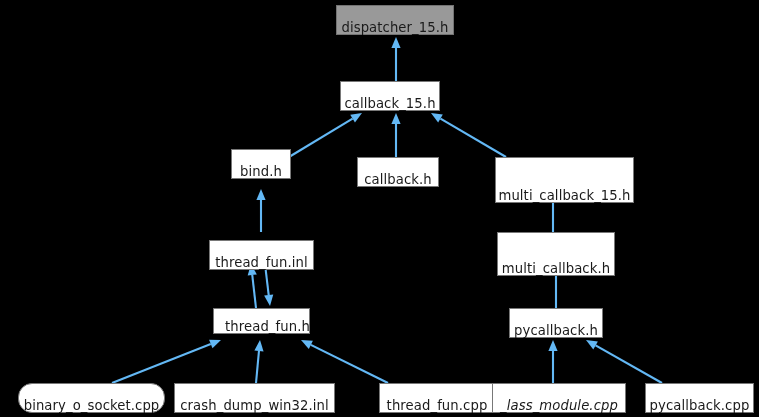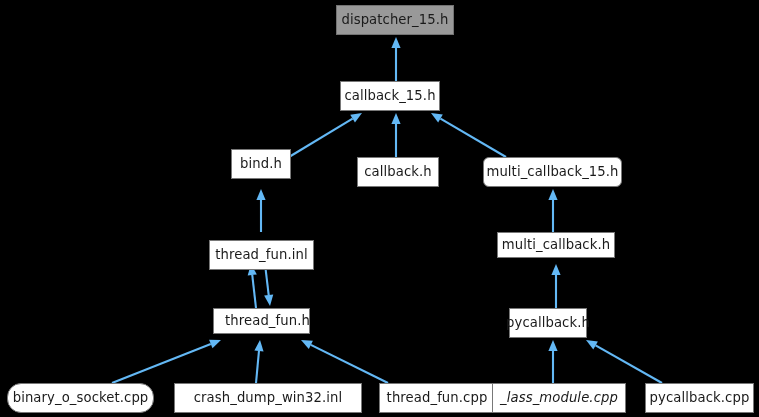--- a/index.html
+++ b/index.html
@@ -20,21 +20,21 @@
     left: 0;
     top: 0;
     width: 759px;
     height: 417px;
     pointer-events: none;
   }
   .graph-node {
     position: absolute;
     box-sizing: border-box;
     display: flex;
-    align-items: center;
+    align-items: flex-end;
     justify-content: center;
     border: 1px solid #787878;
     background: #ffffff;
     color: #1a1a1a;
     font-size: 13.2px;
     line-height: 1;
     white-space: nowrap;
     letter-spacing: 0.1px;
   }
   .graph-node.root-node {
@@ -115,39 +115,39 @@
       </div>
       <div class="graph-node" style="left: 340px; top: 81px; width: 100px; height: 30px;">
         <span class="node-label">callback_15.h</span>
       </div>
       <div class="graph-node" style="left: 231px; top: 149px; width: 60px; height: 30px;">
         <span class="node-label">bind.h</span>
       </div>
       <div class="graph-node" style="left: 357px; top: 157px; width: 82px; height: 30px;">
         <span class="node-label">callback.h</span>
       </div>
-      <div class="graph-node" style="left: 483px; top: 157px; width: 139px; height: 30px; border-radius: 6px;">
+      <div class="graph-node" style="left: 495px; top: 157px; width: 139px; height: 46px;">
         <span class="node-label">multi_callback_15.h</span>
       </div>
       <div class="graph-node" style="left: 209px; top: 240px; width: 105px; height: 30px;">
         <span class="node-label">thread_fun.inl</span>
       </div>
-      <div class="graph-node" style="left: 497px; top: 232px; width: 118px; height: 26px;">
+      <div class="graph-node" style="left: 497px; top: 232px; width: 118px; height: 44px;">
         <span class="node-label">multi_callback.h</span>
       </div>
       <div class="graph-node" style="left: 213px; top: 308px; width: 97px; height: 26px; padding-left: 12px;">
         <span class="node-label">thread_fun.h</span>
       </div>
-      <div class="graph-node" style="left: 509px; top: 308px; width: 78px; height: 30px;">
+      <div class="graph-node" style="left: 509px; top: 308px; width: 94px; height: 30px;">
         <span class="node-label">pycallback.h</span>
       </div>
-      <div class="graph-node" style="left: 7px; top: 383px; width: 147px; height: 30px; border-radius: 14px;">
+      <div class="graph-node" style="left: 18px; top: 383px; width: 147px; height: 30px; border-radius: 14px;">
         <span class="node-label">binary_o_socket.cpp</span>
       </div>
-      <div class="graph-node" style="left: 174px; top: 383px; width: 188px; height: 30px;">
+      <div class="graph-node" style="left: 174px; top: 383px; width: 161px; height: 30px;">
         <span class="node-label">crash_dump_win32.inl</span>
       </div>
       <div class="graph-node" style="left: 355px; top: 383px; width: 116px; height: 30px; margin-left: 24px;">
         <span class="node-label">thread_fun.cpp</span>
       </div>
       <div class="graph-node" style="left: 492px; top: 383px; width: 134px; height: 30px; font-style: italic;">
         <span class="node-label">_lass_module.cpp</span>
       </div>
       <div class="graph-node" style="left: 645px; top: 383px; width: 109px; height: 30px;">
         <span class="node-label">pycallback.cpp</span>

